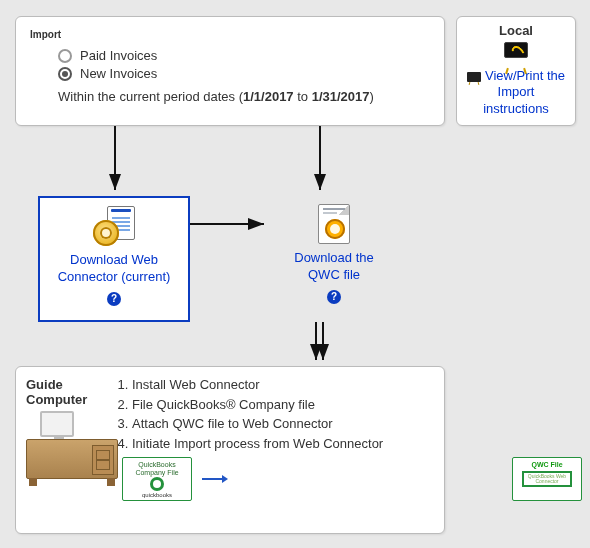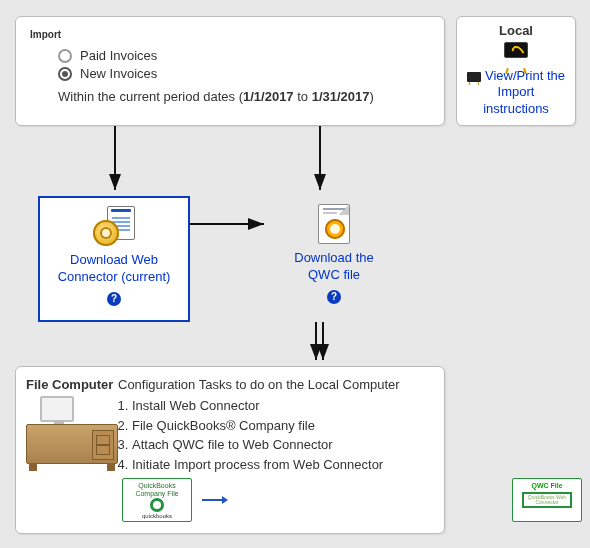--- a/index.html
+++ b/index.html
@@ -166,30 +166,29 @@
     <div class="hdr"></div>
       <div class="hdr2"></div>
       <div class="qlogo"></div>
   </div>
   <a class="link-text">Download the QWC file</a>
   <span class="help-icon">?</span>
 </div>
 
 <div class="panel local-panel">
   <div class="local-left">
-    <h4>File Computer</h4>
+    <h4>Guide Computer</h4>
     <div class="desk-icon">
       <div class="monitor"></div>
       <div class="keyb"></div>
       <div class="desk"></div>
       <div class="drawers"></div>
     </div>
   </div>
   <div class="local-right">
-    <div class="title">Configuration Tasks to do on the Local Computer</div>
     <ol>
       <li>Install Web Connector</li>
       <li>File QuickBooks® Company file</li>
       <li>Attach QWC file to Web Connector</li>
       <li>Initiate Import process from Web Connector</li>
     </ol>
     <div class="mini-row">
       <div class="mini">
         <div>QuickBooks</div>
         <div>Company File</div>

